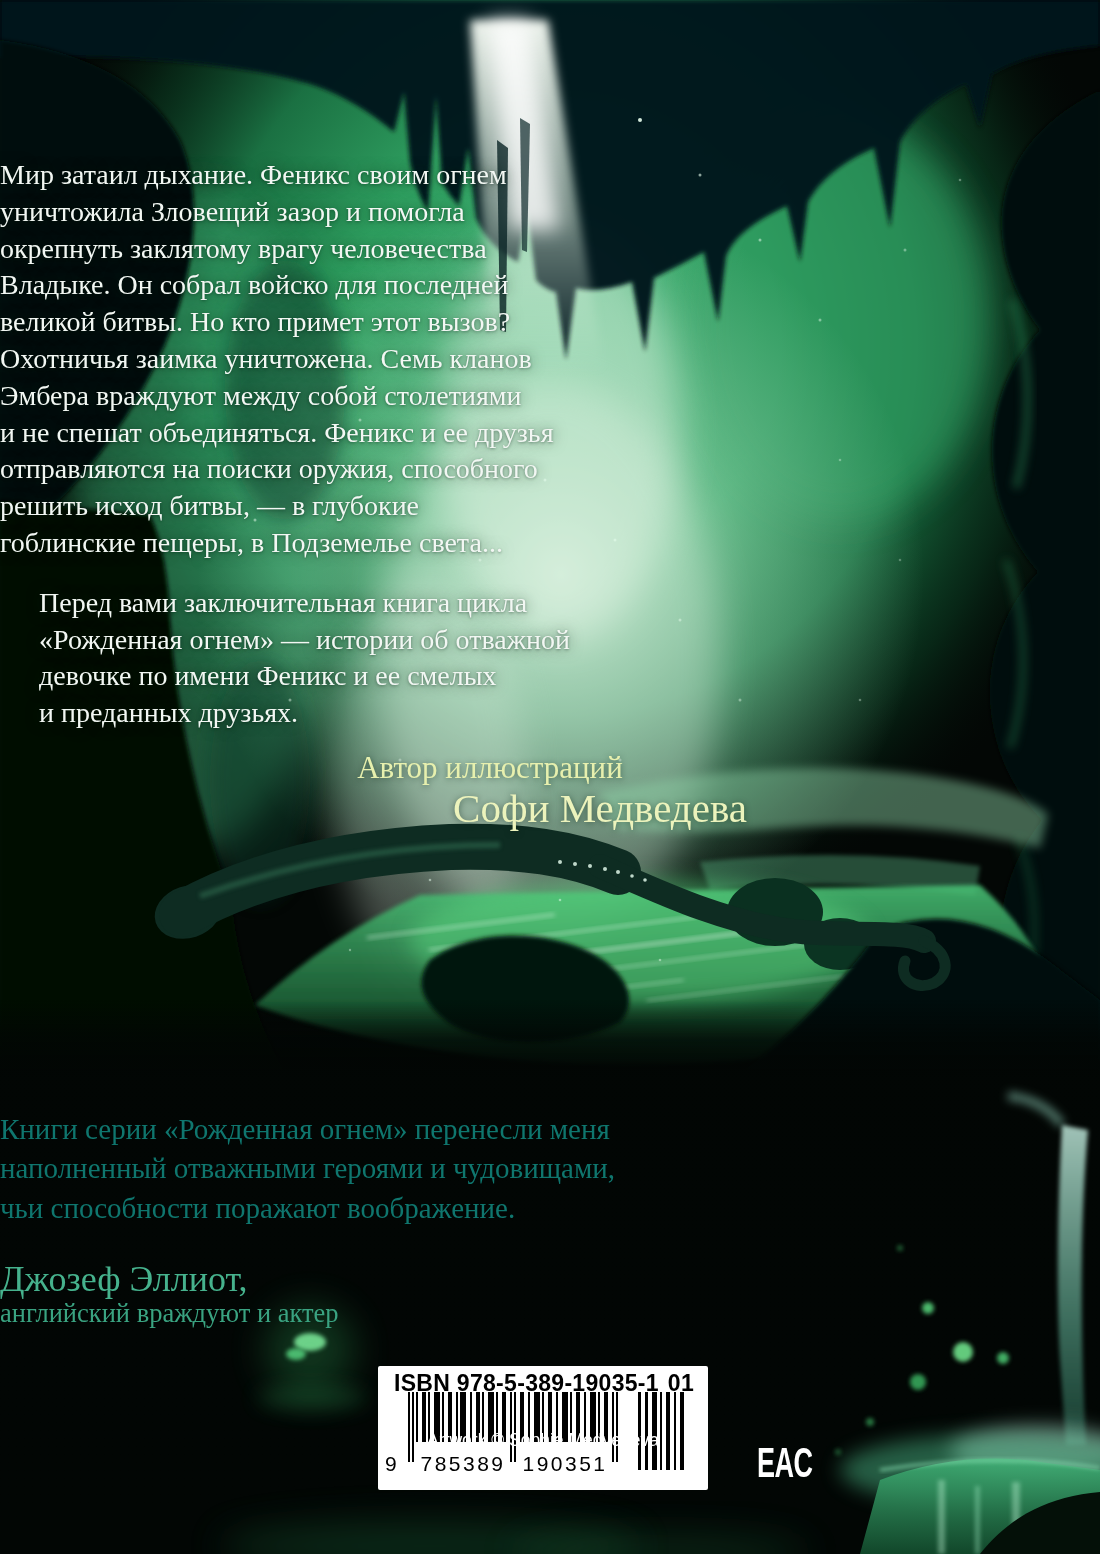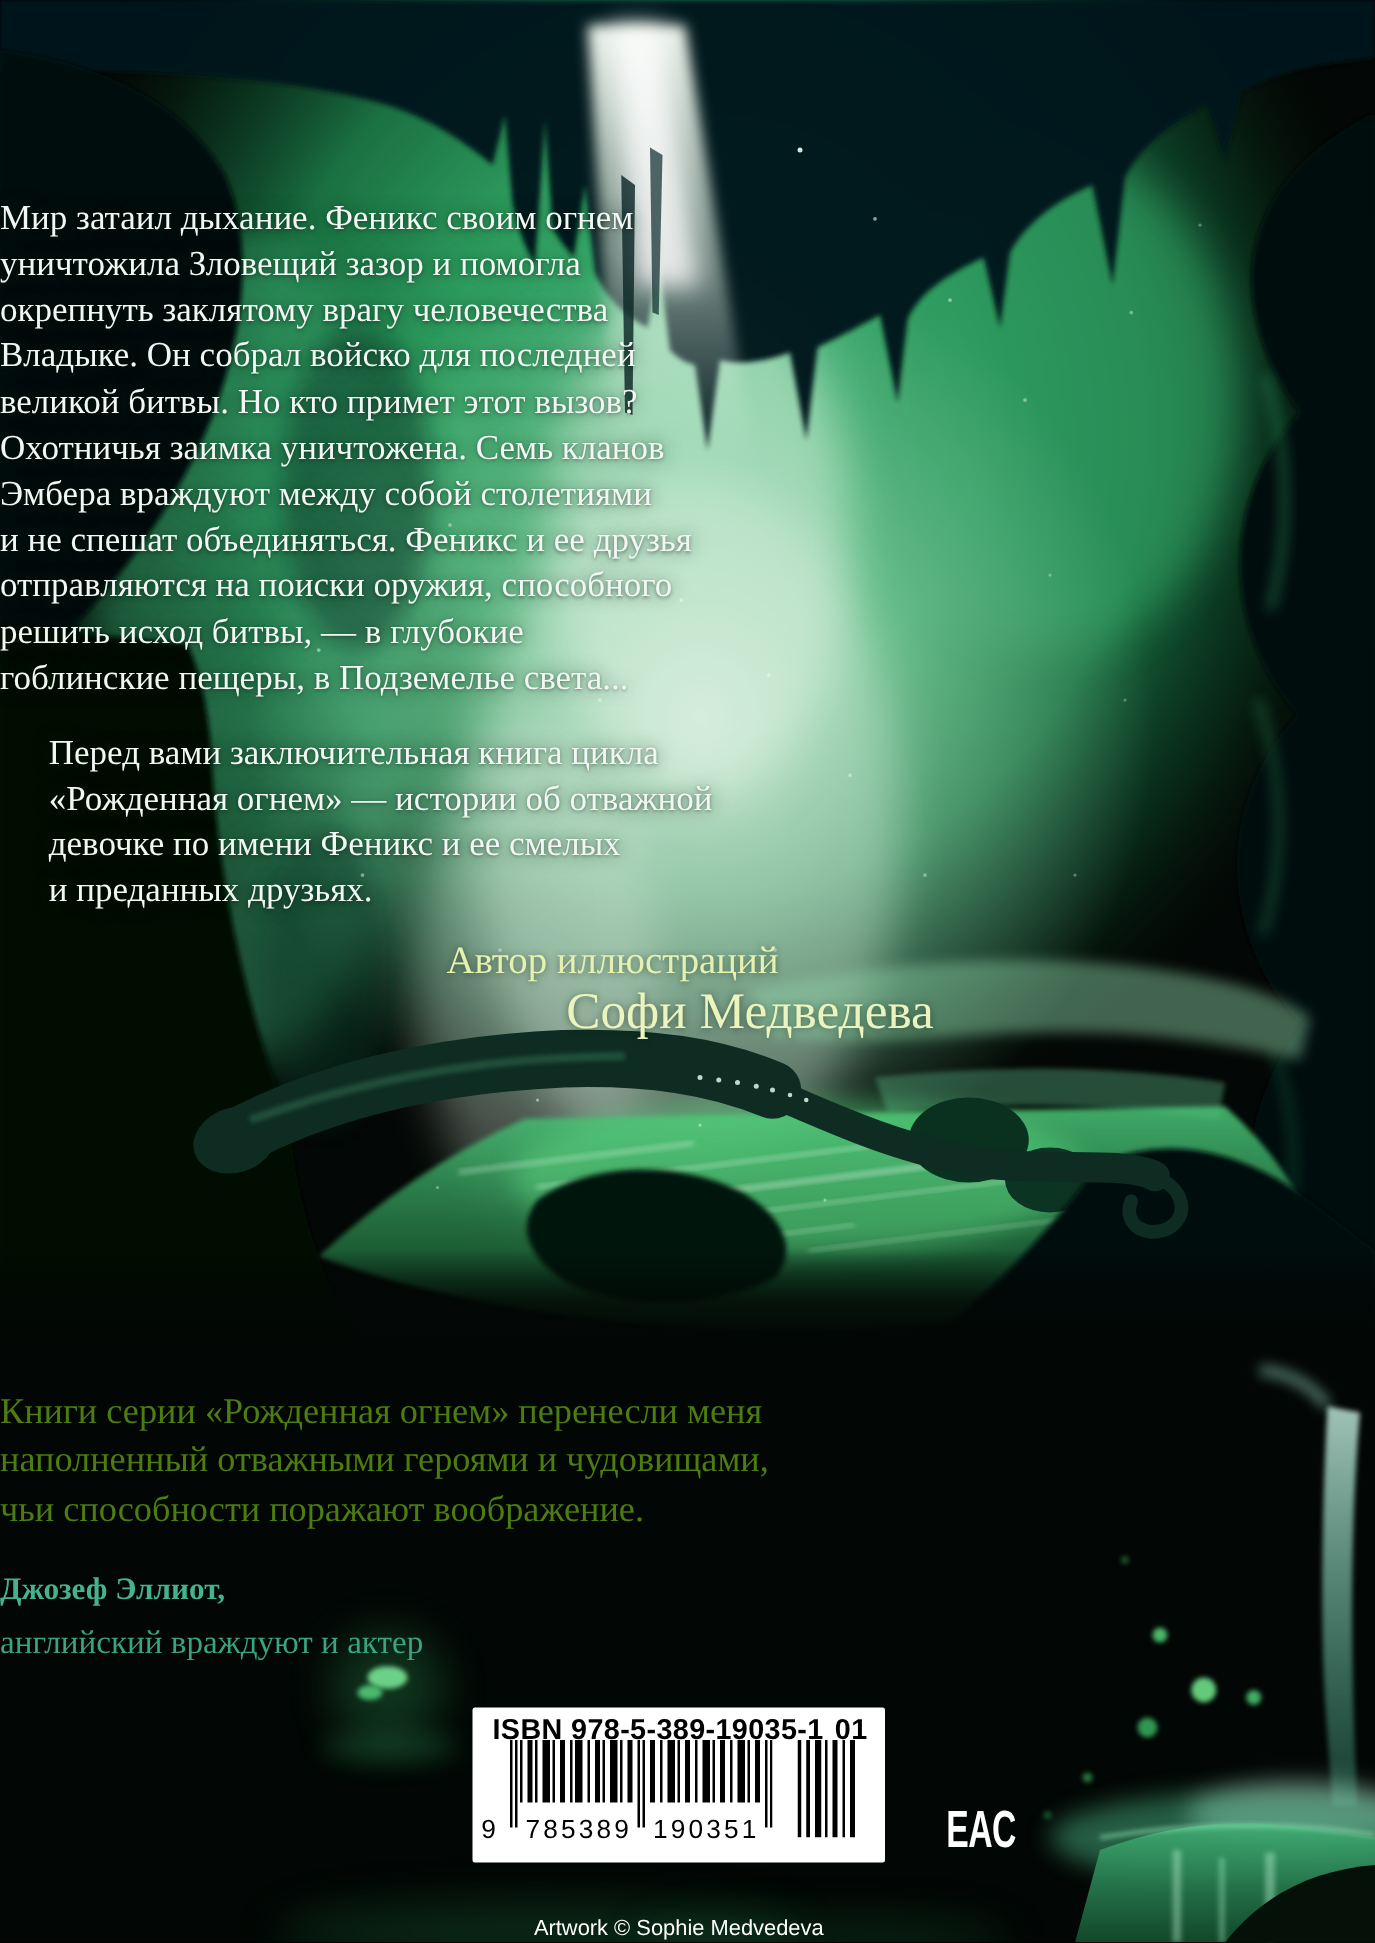--- a/index.html
+++ b/index.html
@@ -8,37 +8,37 @@
   .art{position:absolute;left:0;top:0;width:1100px;height:1554px;display:block;}
   .tb{position:absolute;left:0;width:953px;}
   .synopsis{top:157px;font-size:28px;line-height:36.8px;color:#f2f7f3;
             text-shadow:0 0 14px rgba(2,34,18,.55),0 1px 3px rgba(2,28,14,.4);}
   .series-note{top:585px;font-size:28px;line-height:36.5px;color:#f2f7f3;
             text-shadow:0 0 14px rgba(2,34,18,.55),0 1px 3px rgba(2,28,14,.4);padding-left:39px;}
   .ill-label{position:absolute;top:750px;left:-60px;width:1100px;text-align:center;
              font-size:31px;color:#e7f0ae;text-shadow:0 1px 6px rgba(4,30,16,.5);}
   .ill-name{position:absolute;top:784px;left:50px;width:1100px;text-align:center;
             font-size:41px;color:#ecf3bc;text-shadow:0 1px 6px rgba(4,30,16,.5);}
-  .quote{top:1110px;font-size:29px;line-height:39.4px;color:#4d7c0f;}
-  .quote-author{top:1258px;font-size:25px;color:#46b28d;font-weight:bold;}
+  .quote{top:1110px;font-size:29px;line-height:39.4px;color:#0f766e;}
+  .quote-author{top:1258px;font-size:36px;color:#46b28d;}
   .quote-role{top:1298px;font-size:26.5px;color:#3aa381;}
   .barcode-box{position:absolute;left:378px;top:1366px;width:330px;height:124px;background:#fff;
                border-radius:2px;color:#000;font-family:"Liberation Sans","DejaVu Sans",sans-serif;}
   .isbn-row{position:absolute;top:4px;left:16px;right:14px;display:flex;justify-content:space-between;
             font-size:23px;font-weight:700;letter-spacing:.3px;}
   .main-bars{position:absolute;left:30px;top:26px;}
   .addon-bars{position:absolute;left:260px;top:26px;}
   .ean-digit{position:absolute;top:86px;font-size:21px;font-weight:500;letter-spacing:2.5px;}
   .d-lead{left:7px;letter-spacing:0;}
   .d-left{left:40px;width:90px;text-align:center;background:#fff;}
   .d-right{left:140px;width:94px;text-align:center;background:#fff;}
   .eac{position:absolute;left:757px;top:1440px;width:60px;color:#fff;
        font-family:"Liberation Sans","DejaVu Sans",sans-serif;font-weight:700;font-size:27px;
        letter-spacing:-.5px;transform:scaleY(1.55);transform-origin:top left;}
-  .credit{position:absolute;left:378px;top:1532px;width:330px;text-align:center;font-size:17.5px;
+  .credit{position:absolute;left:378px;top:1430px;width:330px;text-align:center;font-size:17.5px;
           color:#fff;font-family:"Liberation Sans","DejaVu Sans",sans-serif;}
 </style>
 </head>
 <body>
 
 <div class="cover">
 
   <svg class="art" viewBox="0 0 1100 1554" xmlns="http://www.w3.org/2000/svg">
     <defs>
       <radialGradient id="gMain" cx="51%" cy="30%" r="52%">

